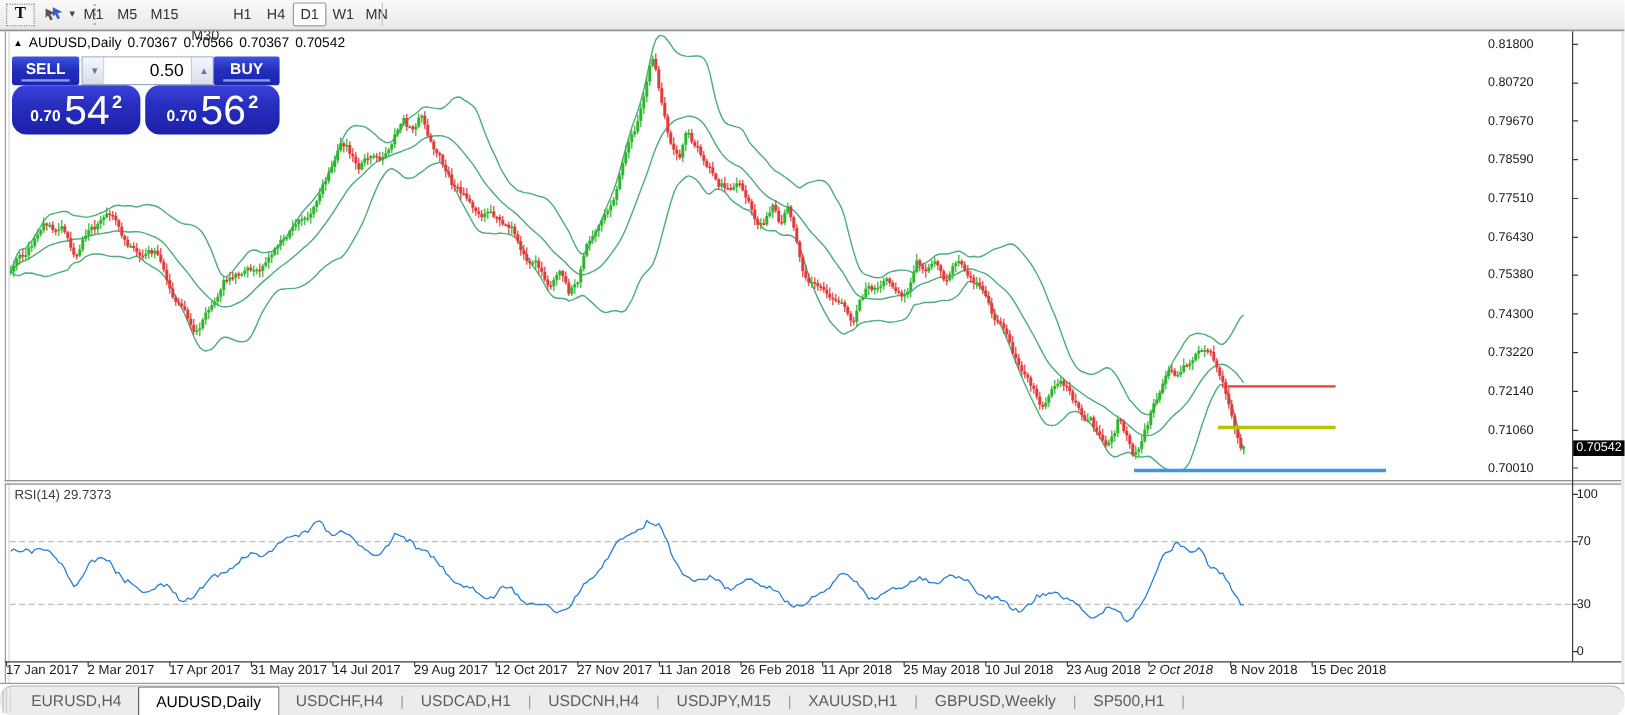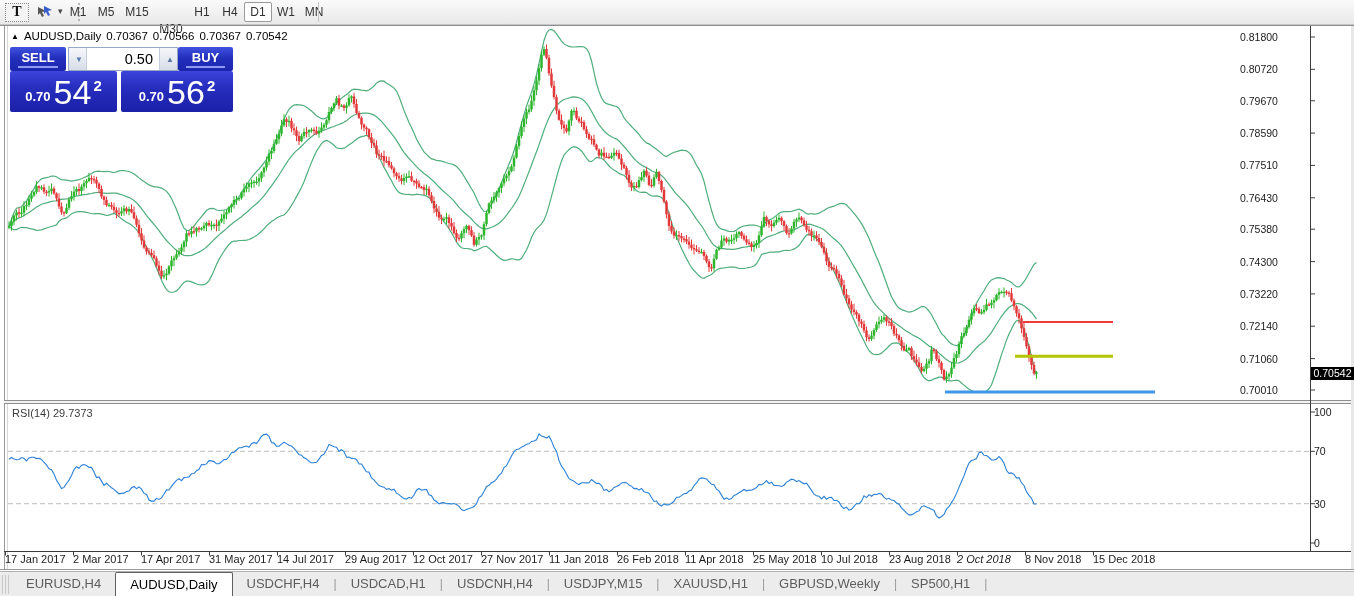--- a/index.html
+++ b/index.html
@@ -35,38 +35,38 @@
   #sell-btn{left:0;width:56px;}
   #buy-btn{left:168px;width:55px;}
   #vol-group{position:absolute;left:58px;top:0;width:108px;height:22px;border:1px solid #96a8c6;
              background:#fff;display:flex;}
   .spin{width:18px;height:22px;background:linear-gradient(180deg,#f5f7fb,#d7dde7);
         border:0;color:#5b79a8;font-size:8px;line-height:22px;text-align:center;cursor:pointer;}
   #spin-down{border-right:1px solid #c2cddd;}
   #spin-up{border-left:1px solid #c2cddd;}
   #vol-input{flex:1;border:0;outline:none;text-align:right;padding:0 6px 0 0;font-size:14.5px;
              color:#000;font-family:"Liberation Sans",sans-serif;min-width:0;}
-  .price-box{position:absolute;top:24px;height:41px;border-radius:2px;color:#fff;
+  .price-box{position:absolute;top:24px;height:41px;border-radius:12px;color:#fff;
              background:linear-gradient(180deg,#3c44da,#272dbe 40%,#1b21a8);
              display:flex;justify-content:center;align-items:center;cursor:pointer;}
   #sell-box{left:0;width:107px;}
   #buy-box{left:111px;width:112px;}
   .price-box .small{font-size:13px;font-weight:bold;align-self:flex-end;padding-bottom:8px;margin-right:3px;}
   .price-box .big{font-size:34px;line-height:34px;}
   .price-box .sup{font-size:15px;font-weight:bold;align-self:flex-start;padding-top:6px;margin-left:2px;}
   
   .plabel{position:absolute;left:1240px;font-size:10.5px;color:#1a1a1a;white-space:nowrap;}
   #current-price-tag{position:absolute;left:1311px;width:43px;height:13px;background:#000;
                      color:#fff;font-size:10.5px;line-height:13px;text-align:center;}
   .dlabel{position:absolute;top:553px;font-size:11px;color:#1c1c1c;white-space:nowrap;}
   .rlabel{position:absolute;left:1314px;font-size:10.5px;color:#1a1a1a;}
   #rsi-label{position:absolute;left:12px;top:407px;font-size:11px;color:#3c3c3c;}
   
   #tabbar{position:absolute;left:0;top:571px;width:1354px;height:25px;background:#ececec;
-          border-top:1px solid #b2b2b2;display:flex;align-items:stretch;}
+          border-top:1px solid #b2b2b2;display:flex;align-items:stretch;border-radius:12px;}
   #tab-grip{width:7px;margin:3px 3px 3px 2px;
             background:repeating-linear-gradient(90deg,#c9c9c9 0 1px,transparent 1px 3px);}
   .tab{line-height:24px;padding:0 14px;font-size:13px;color:#5d5d5d;cursor:pointer;white-space:nowrap;}
   .tab.active{background:#fff;border:1px solid #5f5f5f;border-bottom:none;border-radius:2px 2px 0 0;
               color:#000;line-height:23px;margin-top:0;}
   .tab-sep{line-height:24px;color:#9a9a9a;font-size:12px;}
 </style>
 </head>
 <body>
 

